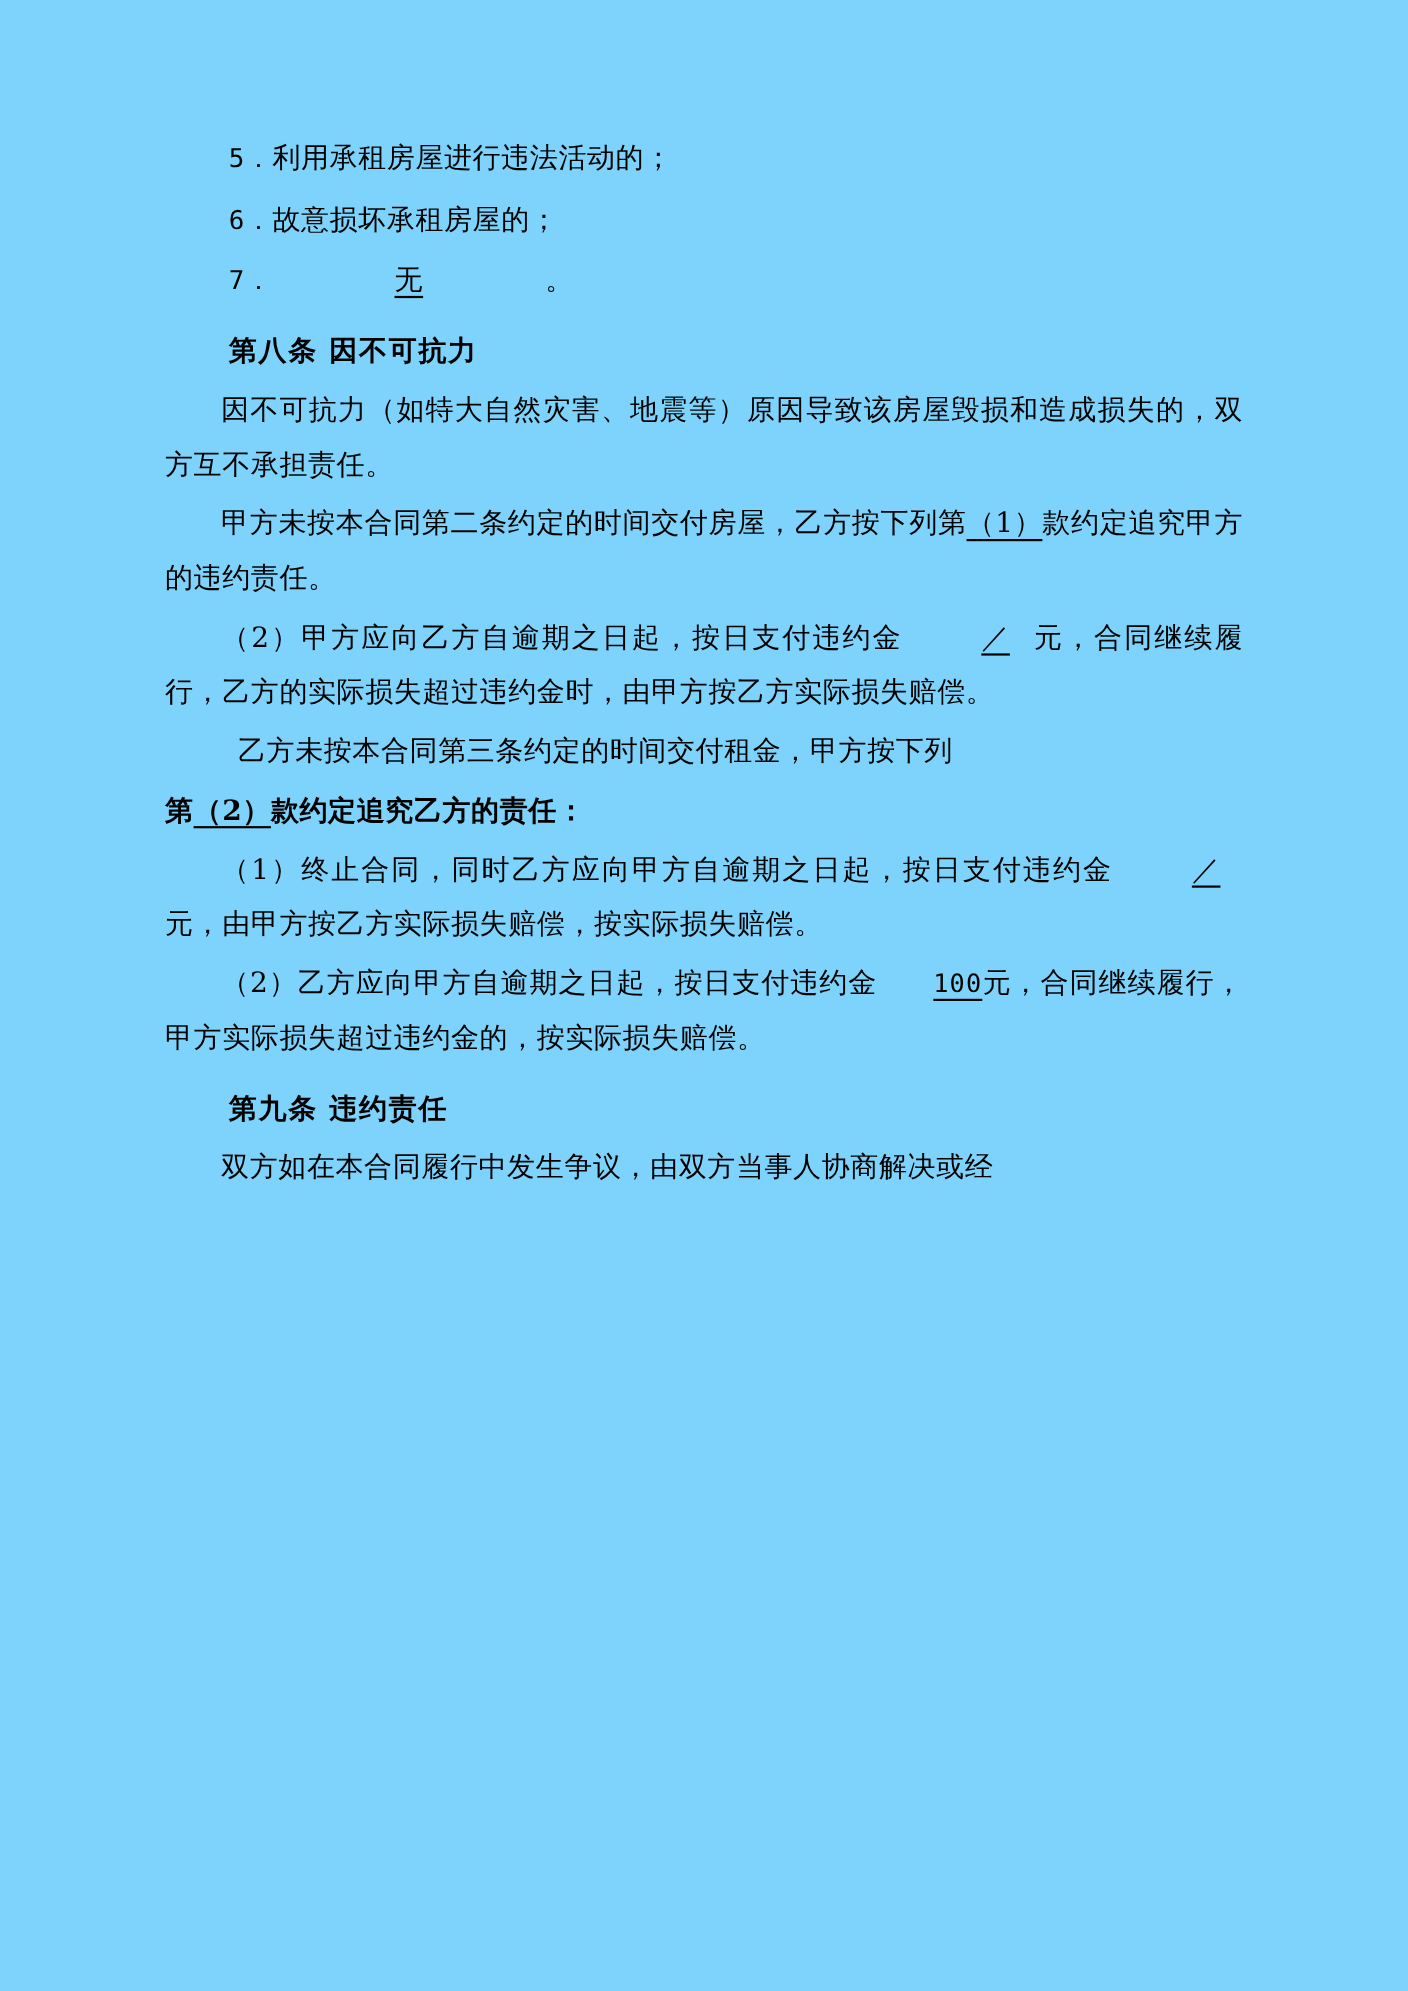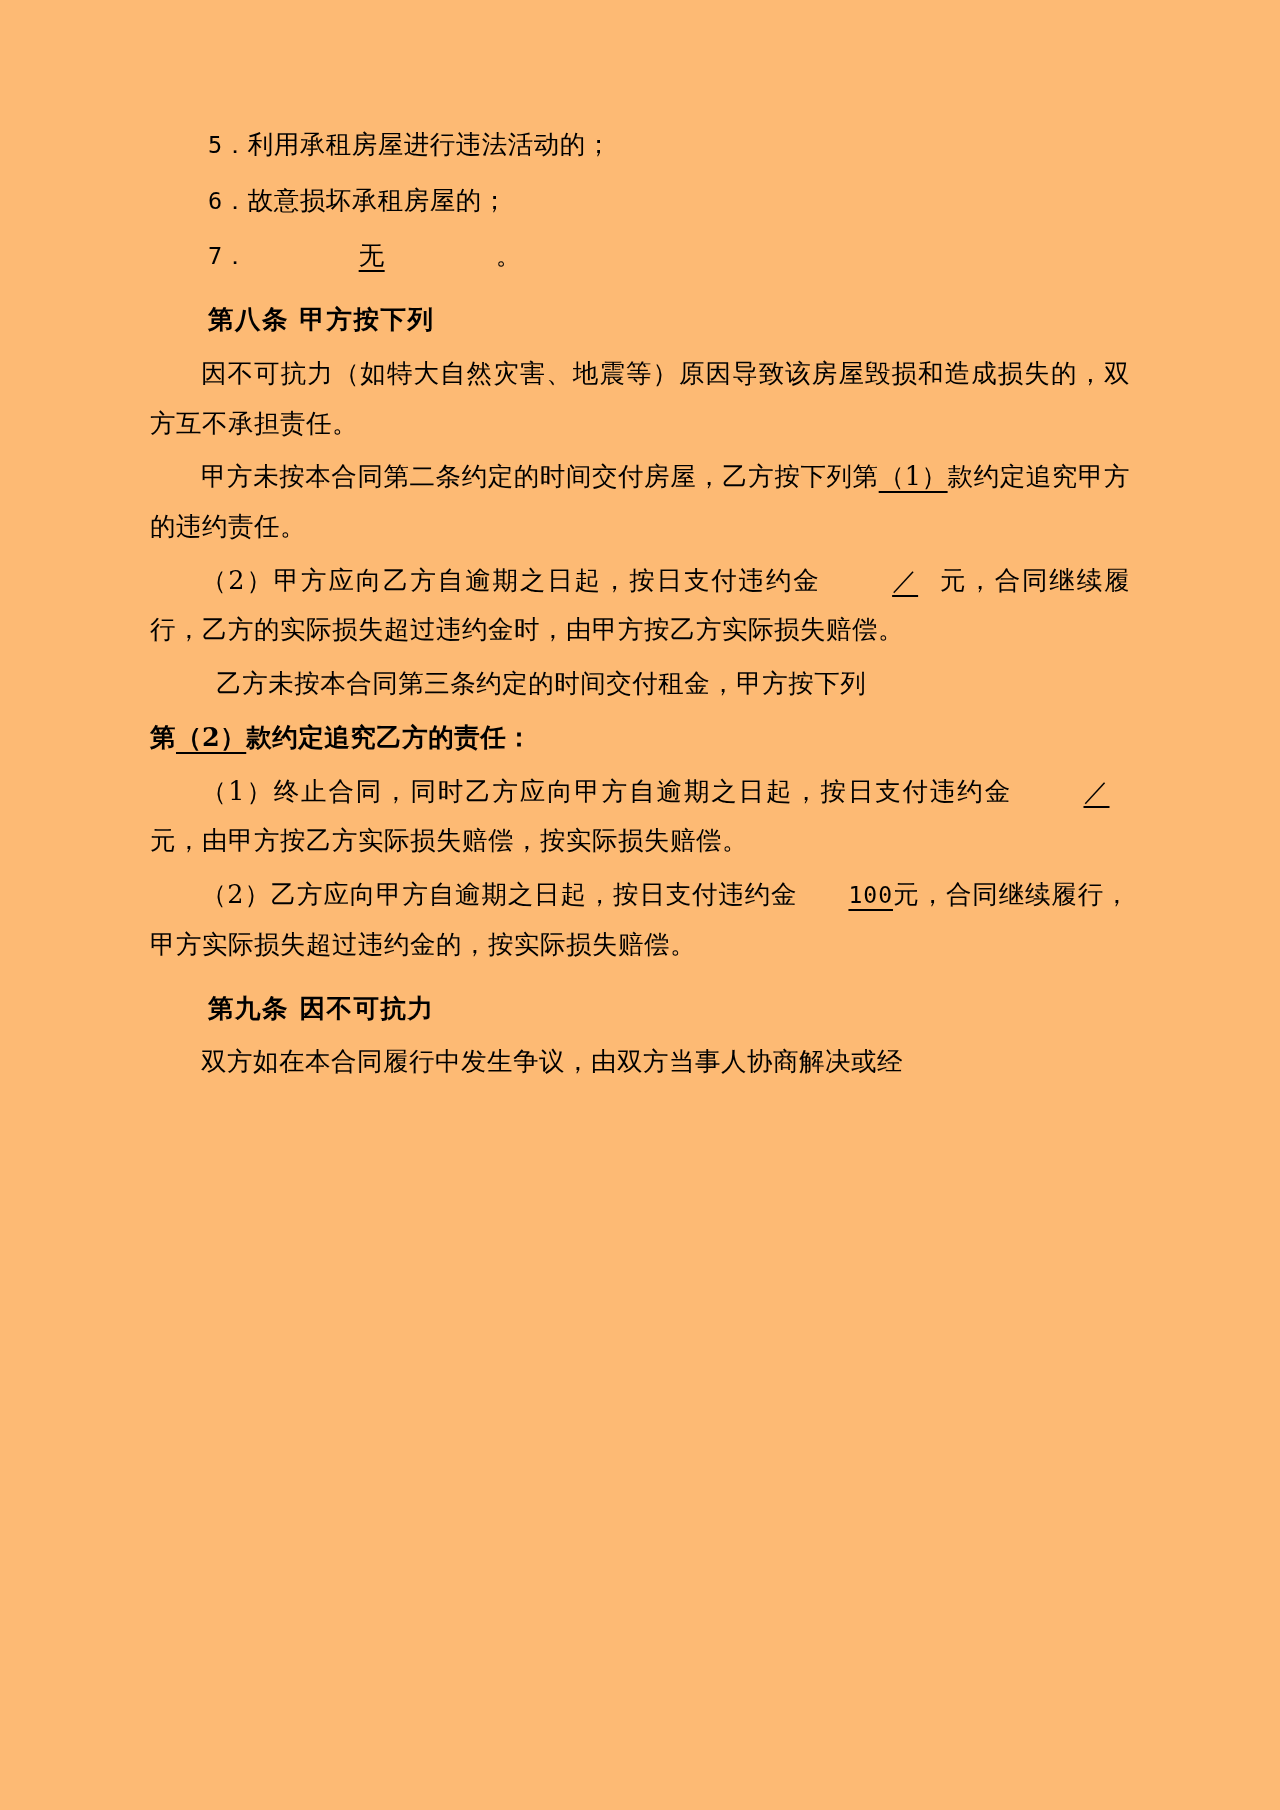--- a/index.html
+++ b/index.html
@@ -12,21 +12,21 @@
     height: 1810px;
     font-family: "DejaVu Serif", "Liberation Serif", serif;
     color: #000000;
   }
   .page {
     position: relative;
     width: 1280px;
     height: 1810px;
     box-sizing: border-box;
     padding: 120px 150px 80px 150px;
-    background: #fdba74;
+    background: #7dd3fc;
   }
   .doc {
     font-size: 25.5px;
     line-height: 1.95;
     letter-spacing: 0.5px;
     text-align: justify;
     text-justify: inter-ideograph;
   }
   .list-item {
     margin: 0 0 6px 0;
@@ -94,21 +94,21 @@
     </div>
 
     <div class="list-item">
       <span class="mono-lead">6．</span><span>故意损坏承租房屋的；</span>
     </div>
 
     <div class="list-item">
       <span class="mono-lead">7．</span><span class="ul blank-long">无</span><span>。</span>
     </div>
 
-    <div class="heading">第八条  甲方按下列</div>
+    <div class="heading">第八条  因不可抗力</div>
 
     <div class="para">因不可抗力（如特大自然灾害、地震等）原因导致该房屋毁损和造成损失的，双方互不承担责任。</div>
 
     <div class="para">
       <span>甲方未按本合同第二条约定的时间交付房屋，乙方按下列第</span><span class="ul">（1）</span><span>款约定追究甲方的违约责任。</span>
     </div>
 
 
     <div class="para">
       <span>（2）甲方应向乙方自逾期之日起，按日支付违约金</span><span class="ul blank-short">／</span><span>元，合同继续履行，乙方的实际损失超过违约金时，由甲方按乙方实际损失赔偿。</span>
@@ -121,18 +121,18 @@
     </div>
 
     <div class="para">
       <span>（1）终止合同，同时乙方应向甲方自逾期之日起，按日支付违约金</span><span class="ul blank-short">／</span><span>元，由甲方按乙方实际损失赔偿，按实际损失赔偿。</span>
     </div>
 
     <div class="para">
       <span>（2）乙方应向甲方自逾期之日起，按日支付违约金</span><span class="ul blank-mid num">100</span><span>元，合同继续履行，甲方实际损失超过违约金的，按实际损失赔偿。</span>
     </div>
 
-    <div class="heading">第九条  因不可抗力</div>
+    <div class="heading">第九条  违约责任</div>
 
     <div class="para">双方如在本合同履行中发生争议，由双方当事人协商解决或经</div>
 
   </div>
 </div>
 
 </body></html>

